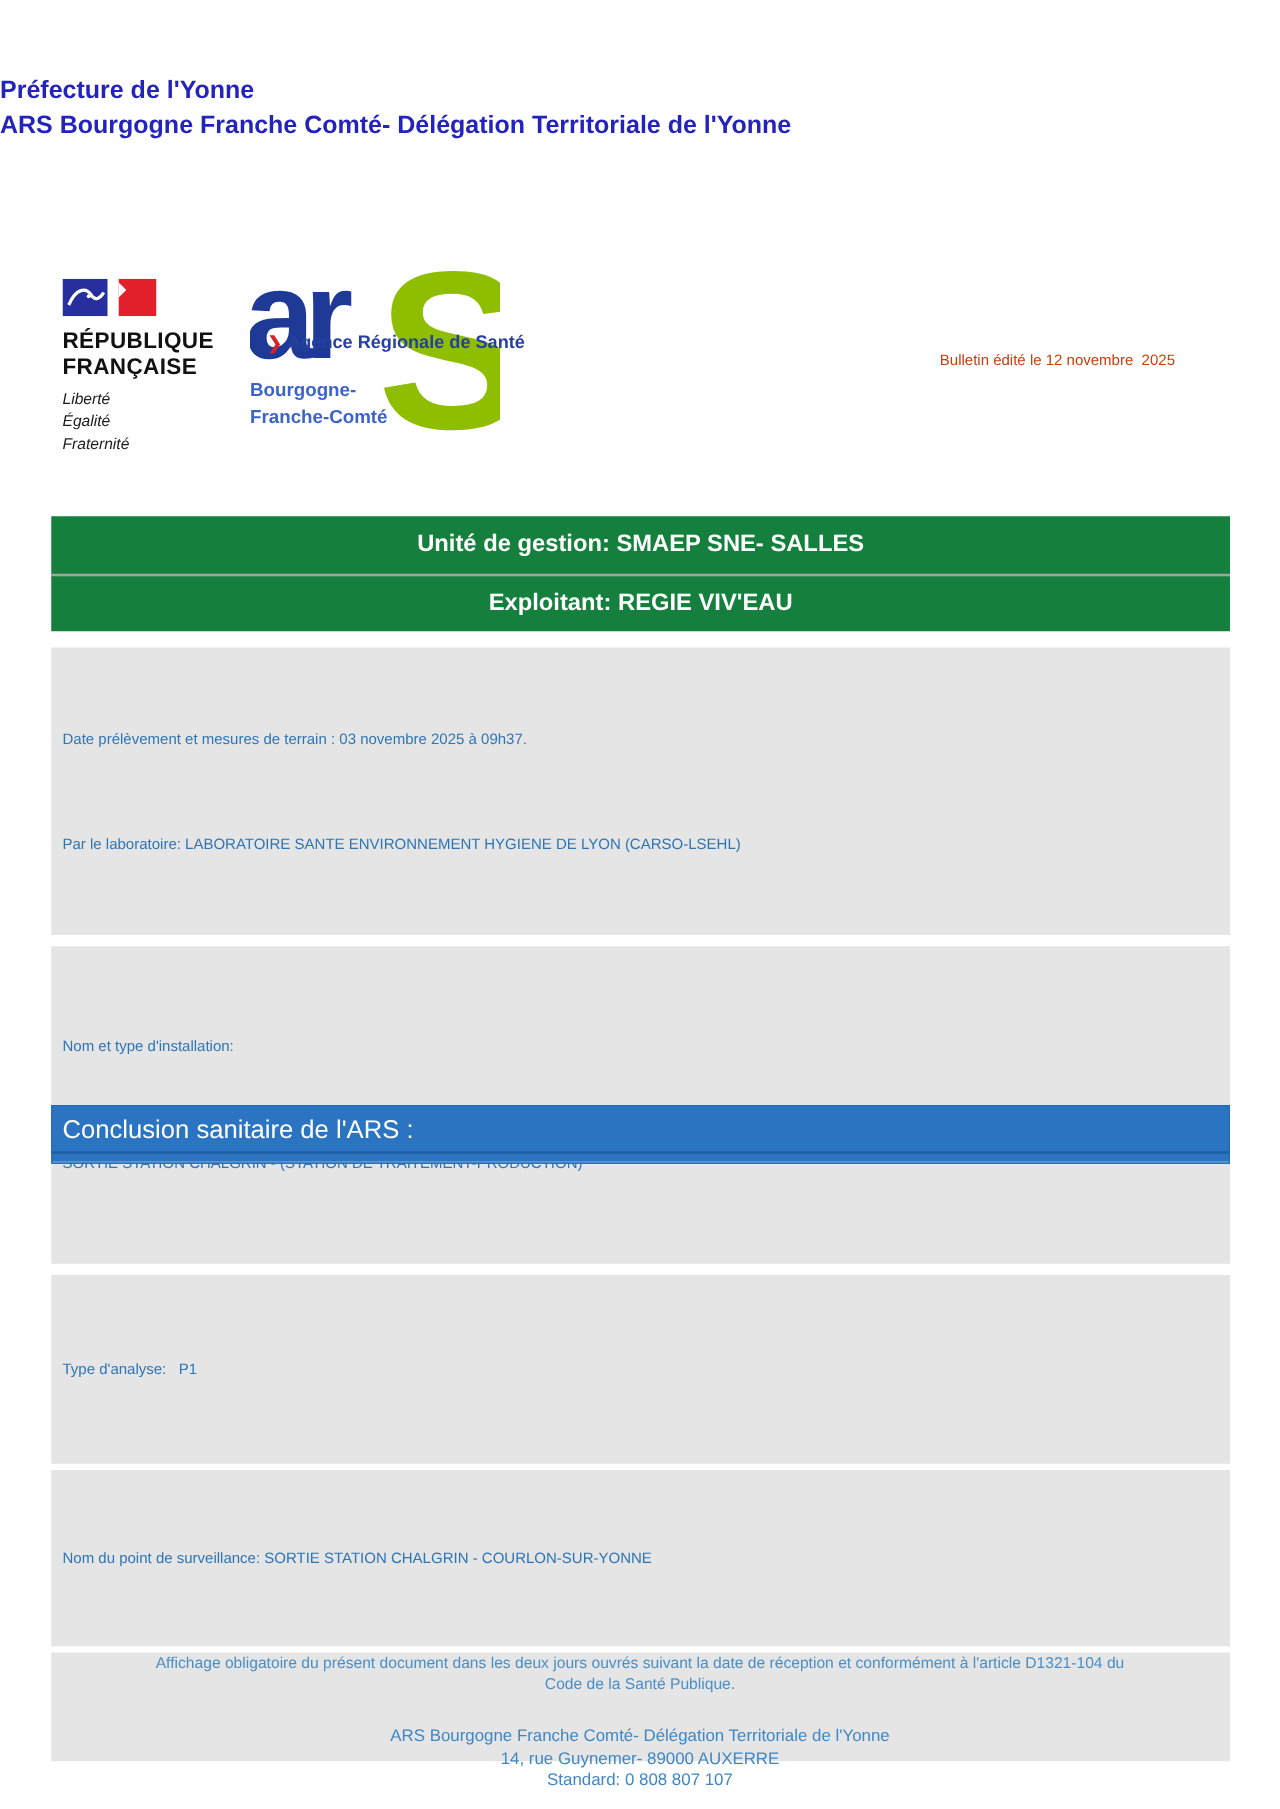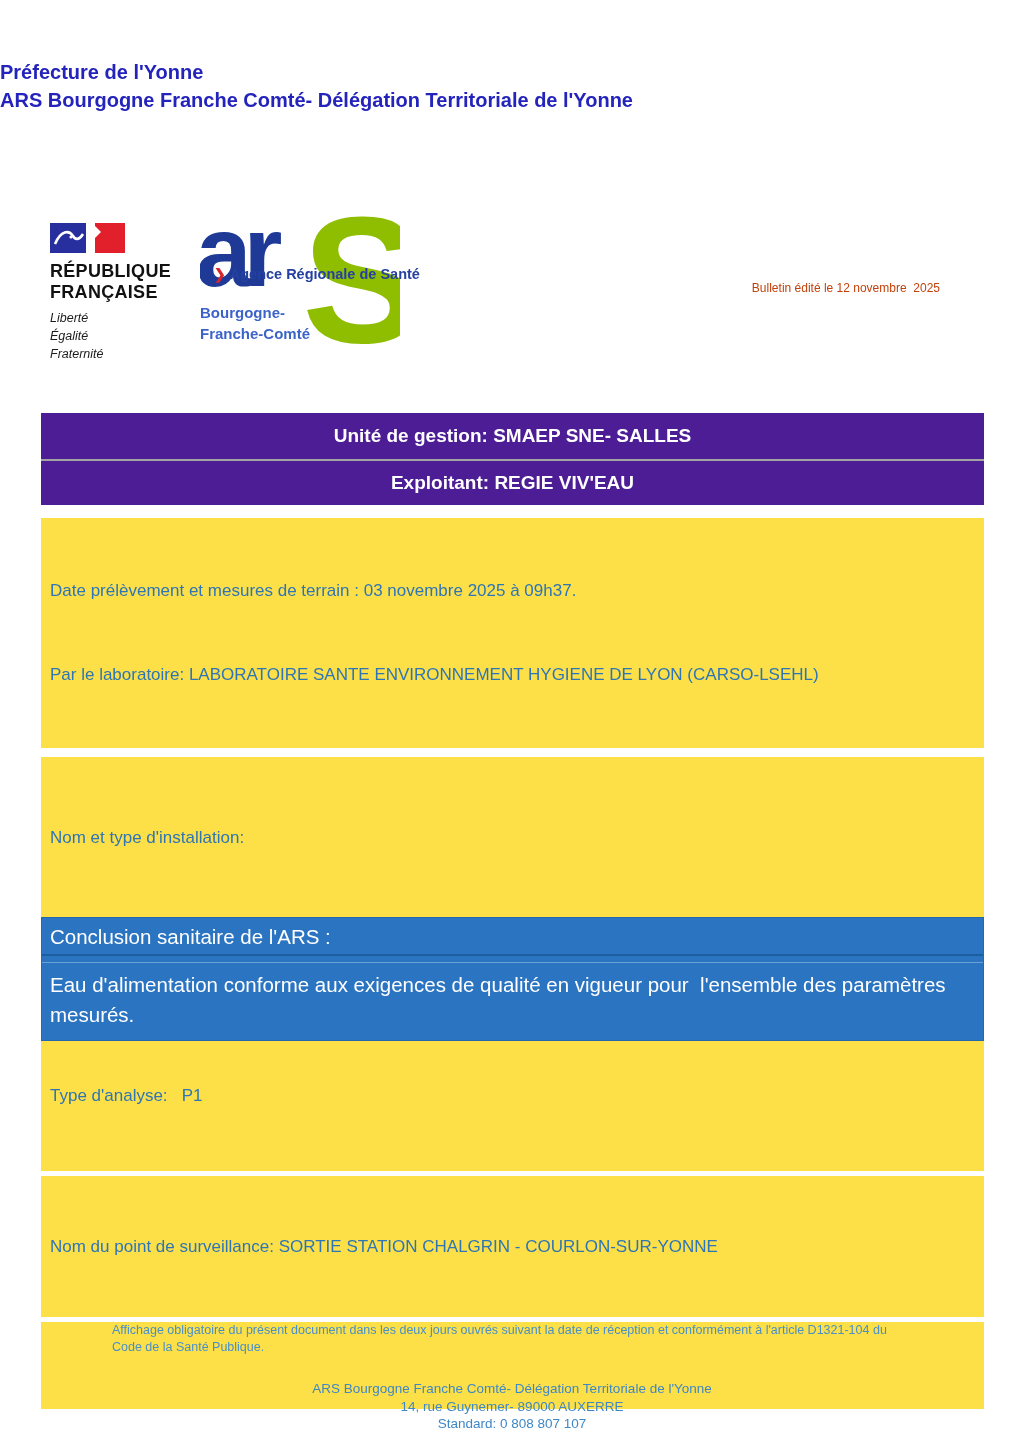--- a/index.html
+++ b/index.html
@@ -59,69 +59,68 @@
     position: absolute; top: 106px; left: 0;
     font-size: 15px; font-weight: bold; color: #3c64c8; line-height: 21px;
   }
   .bulletin-date {
     position: absolute; top: 281px; right: 84px;
     color: #c2410c; font-size: 12px; white-space: pre-wrap;
   }
   
   .banner {
     position: absolute; top: 413px; left: 41px; width: 943px;
-    background: #4c1d95;
+    background: #15803d;
   }
   .banner-row {
     color: #ffffff; font-weight: bold; font-size: 19px;
     text-align: center;
     height: 46px; line-height: 46px;
   }
   .banner-row + .banner-row { border-top: 2px solid #a3a3a3; height: 44px; line-height: 44px; }
   
   .details { position: absolute; top: 518px; left: 41px; width: 943px; }
   .mint-block {
-    background: #fde047;
+    background: #e5e5e5;
     color: #2e75b6;
-    font-size: 17px;
+    font-size: 12px;
     padding: 3px 9px;
     white-space: pre-wrap;
   }
   .mb-a { line-height: 28px; margin-bottom: 9px; }
   .mb-b { line-height: 31px; margin-bottom: 9px; }
   .mb-c { line-height: 29px; margin-bottom: 5px; }
   .mb-d { line-height: 27px; margin-bottom: 5px; }
   .mb-e { line-height: 27px; margin-bottom: 9px; }
   
   .conclusion {
     position: absolute; top: 884px; left: 41px; width: 943px;
     background: #2b74c1; color: #ffffff;
     box-sizing: border-box;
     border: 1px solid #2568ae;
-    margin-top: 33px;
   }
   .conc-title {
     font-size: 20.5px;
     padding: 7px 8px 5px 8px;
   }
   .conc-sep {
     height: 6px;
     border-top: 2px solid #1c5fa0;
     border-bottom: 1px solid #6ba2d6;
   }
   .conc-body {
     font-size: 20.5px;
     line-height: 30px;
     padding: 7px 8px 10px 8px;
     white-space: pre-wrap;
   }
   
   .footer-notice {
     position: absolute; top: 1322px; left: 112px; width: 800px;
-    text-align: left;
+    text-align: center;
     color: #4a8fc7; font-size: 12.5px; line-height: 17px;
   }
   .footer-address {
     position: absolute; top: 1380px; left: 0; width: 100%;
     text-align: center;
     color: #3f87c5; font-size: 13.5px; line-height: 17.5px;
   }
 </style>
 </head>
 <body>
@@ -194,21 +193,20 @@
     </div>
     <div class="mint-block mb-e">
       
     </div>
 
   </div>
 
   <div class="conclusion">
     <div class="conc-title">Conclusion sanitaire de l'ARS :</div>
     <div class="conc-sep"></div>
-    <div class="conc-body">Eau d'alimentation conforme aux exigences de qualité en vigueur pour  l'ensemble des paramètres mesurés.</div>
   </div>
 
   <div class="footer-notice">Affichage obligatoire du présent document dans les deux jours ouvrés suivant la date de réception et conformément à l'article D1321-104 du Code de la Santé Publique.</div>
   <div class="footer-address">
     <div>ARS Bourgogne Franche Comté- Délégation Territoriale de l'Yonne</div>
     <div>14, rue Guynemer- 89000 AUXERRE</div>
     <div>Standard: 0 808 807 107</div>
   </div>
 
 </div>

